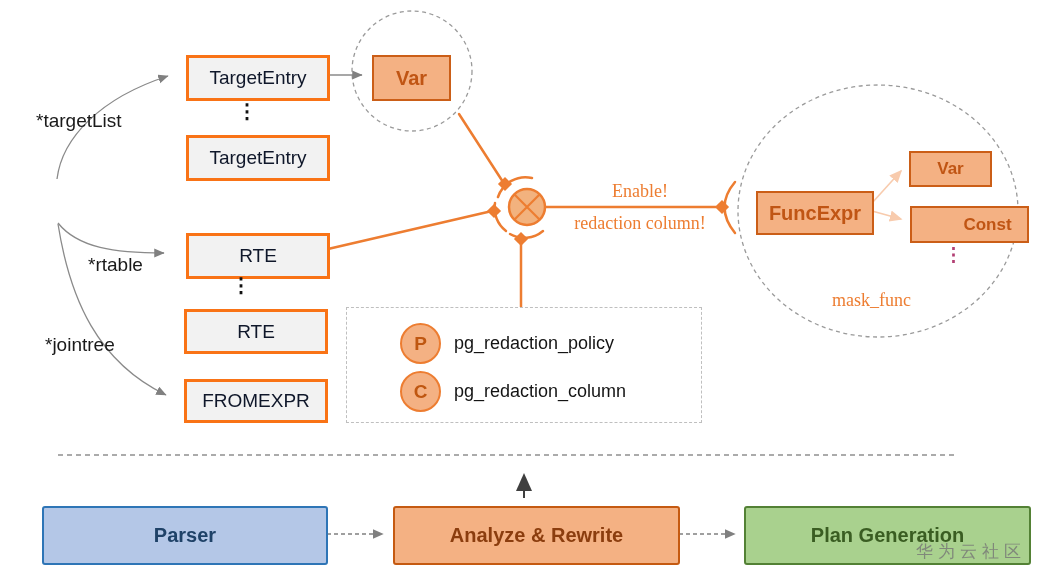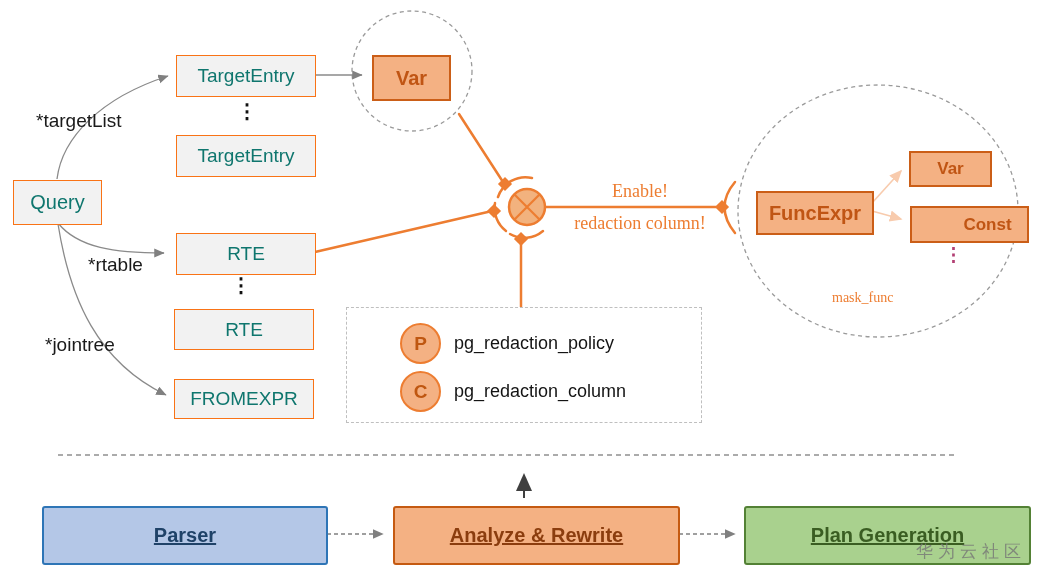--- a/index.html
+++ b/index.html
@@ -1,37 +1,37 @@
 <!DOCTYPE html>
 <html><head>
 <meta charset="utf-8">
 <style>
   html,body{margin:0;padding:0;background:#fff;}
   #canvas{position:relative;width:1043px;height:576px;background:#ffffff;overflow:hidden;
           font-family:"Liberation Sans",sans-serif;}
   #wires{position:absolute;left:0;top:0;width:1043px;height:576px;}
 
   .gbox{position:absolute;display:flex;align-items:center;justify-content:center;
-        background:#F2F2F2;border:1px solid #f97316;color:#0f766e;font-size:19px;}
+        background:#F2F2F2;border:3px solid #f97316;color:#0f172a;font-size:19px;margin-left:10px;}
   .obox{position:absolute;display:flex;align-items:center;justify-content:center;
         background:#F4B183;border:2.5px solid #CB5E17;color:#C05514;font-weight:bold;}
   .lbl{position:absolute;color:#1a1a1a;font-size:19px;white-space:nowrap;}
   .ell{position:absolute;color:#111;font-size:20px;font-weight:bold;line-height:1;width:14px;text-align:center;}
   .serif-o{position:absolute;color:#ED7D31;font-family:"Liberation Serif",serif;white-space:nowrap;}
 
   .catalog{position:absolute;left:346px;top:307px;width:354px;height:114px;
            border:1px dashed #BFBFBF;background:#fff;}
   .cat-row{position:absolute;left:53px;display:flex;align-items:center;gap:13px;}
   .cat-badge{width:37px;height:37px;border-radius:50%;background:#F4B183;border:2px solid #ED7D31;
              display:flex;align-items:center;justify-content:center;color:#BF5711;
              font-weight:bold;font-size:19px;}
   .cat-label{color:#141414;font-size:18px;white-space:nowrap;}
 
   .stage{position:absolute;top:506px;height:55px;display:flex;align-items:center;justify-content:center;
-         font-weight:bold;font-size:20px;border-radius:3px;text-decoration:underline;}
+         font-weight:bold;font-size:20px;border-radius:3px;}
   .stage-parser{left:42px;width:282px;background:#B4C7E7;border:2px solid #2E75B6;color:#1F4268;}
   .stage-analyze{left:393px;width:283px;background:#F4B183;border:2px solid #C55A11;color:#8B3D0E;}
   .stage-plan{left:744px;width:283px;background:#A9D18E;border:2px solid #538135;color:#3A5D22;}
 
   .watermark{position:absolute;left:916px;top:540px;color:rgba(118,118,118,0.8);
              font-size:17px;letter-spacing:5px;white-space:nowrap;}
 </style>
 </head>
 <body>
 
@@ -83,21 +83,20 @@
 
     <path d="M 872,203 L 901,171" stroke="#F8CBAD" stroke-width="1.6" fill="none" marker-end="url(#arrLight)"></path>
     <path d="M 872,211 L 901,219" stroke="#F8CBAD" stroke-width="1.6" fill="none" marker-end="url(#arrLight)"></path>
 
     <line x1="58" y1="455" x2="957" y2="455" stroke="#595959" stroke-width="1.2" stroke-dasharray="5 4"></line>
     <path d="M 524,498 L 524,476" stroke="#3f3f3f" stroke-width="2" fill="none" marker-end="url(#arrDark)"></path>
     <path d="M 327,534 L 383,534" stroke="#808080" stroke-width="1.4" stroke-dasharray="4 3" fill="none" marker-end="url(#arrGray)"></path>
     <path d="M 679,534 L 735,534" stroke="#808080" stroke-width="1.4" stroke-dasharray="4 3" fill="none" marker-end="url(#arrGray)"></path>
   </svg>
 
-  <div class="gbox" style="left:13px;top:180px;width:87px;height:43px;font-size:20px;">Query</div>
   <div class="gbox" style="left:176px;top:55px;width:138px;height:40px;">TargetEntry</div>
   <div class="gbox" style="left:176px;top:135px;width:138px;height:40px;">TargetEntry</div>
   <div class="gbox" style="left:176px;top:233px;width:138px;height:40px;">RTE</div>
   <div class="gbox" style="left:174px;top:309px;width:138px;height:39px;">RTE</div>
   <div class="gbox" style="left:174px;top:379px;width:138px;height:38px;">FROMEXPR</div>
 
   <div class="ell" style="left:237px;top:101px;">⋮</div>
   <div class="ell" style="left:231px;top:275px;">⋮</div>
 
   <div class="lbl" style="left:36px;top:110px;">*targetList</div>
@@ -105,21 +104,21 @@
   <div class="lbl" style="left:45px;top:334px;">*jointree</div>
 
   <div class="obox" style="left:372px;top:55px;width:75px;height:42px;font-size:20px;">Var</div>
   <div class="obox" style="left:756px;top:191px;width:114px;height:40px;font-size:20px;">FuncExpr</div>
   <div class="obox" style="left:909px;top:151px;width:79px;height:32px;font-size:17px;">Var</div>
   <div class="obox" style="left:910px;top:206px;width:79px;height:33px;font-size:17px;padding-left:36px;">Const</div>
   <div class="ell" style="left:944px;top:245px;color:#B23F73;font-size:19px;">⋮</div>
 
   <div class="serif-o" style="left:560px;top:181px;width:160px;text-align:center;font-size:18px;">Enable!</div>
   <div class="serif-o" style="left:560px;top:213px;width:160px;text-align:center;font-size:18px;">redaction column!</div>
-  <div class="serif-o" style="left:832px;top:290px;font-size:14px;">mask_func</div>
+  <div class="serif-o" style="left:832px;top:290px;font-size:18px;">mask_func</div>
 
   <div class="catalog">
     <div class="cat-row" style="top:15px;">
       <div class="cat-badge">P</div>
       <div class="cat-label">pg_redaction_policy</div>
     </div>
     <div class="cat-row" style="top:63px;">
       <div class="cat-badge">C</div>
       <div class="cat-label">pg_redaction_column</div>
     </div>

